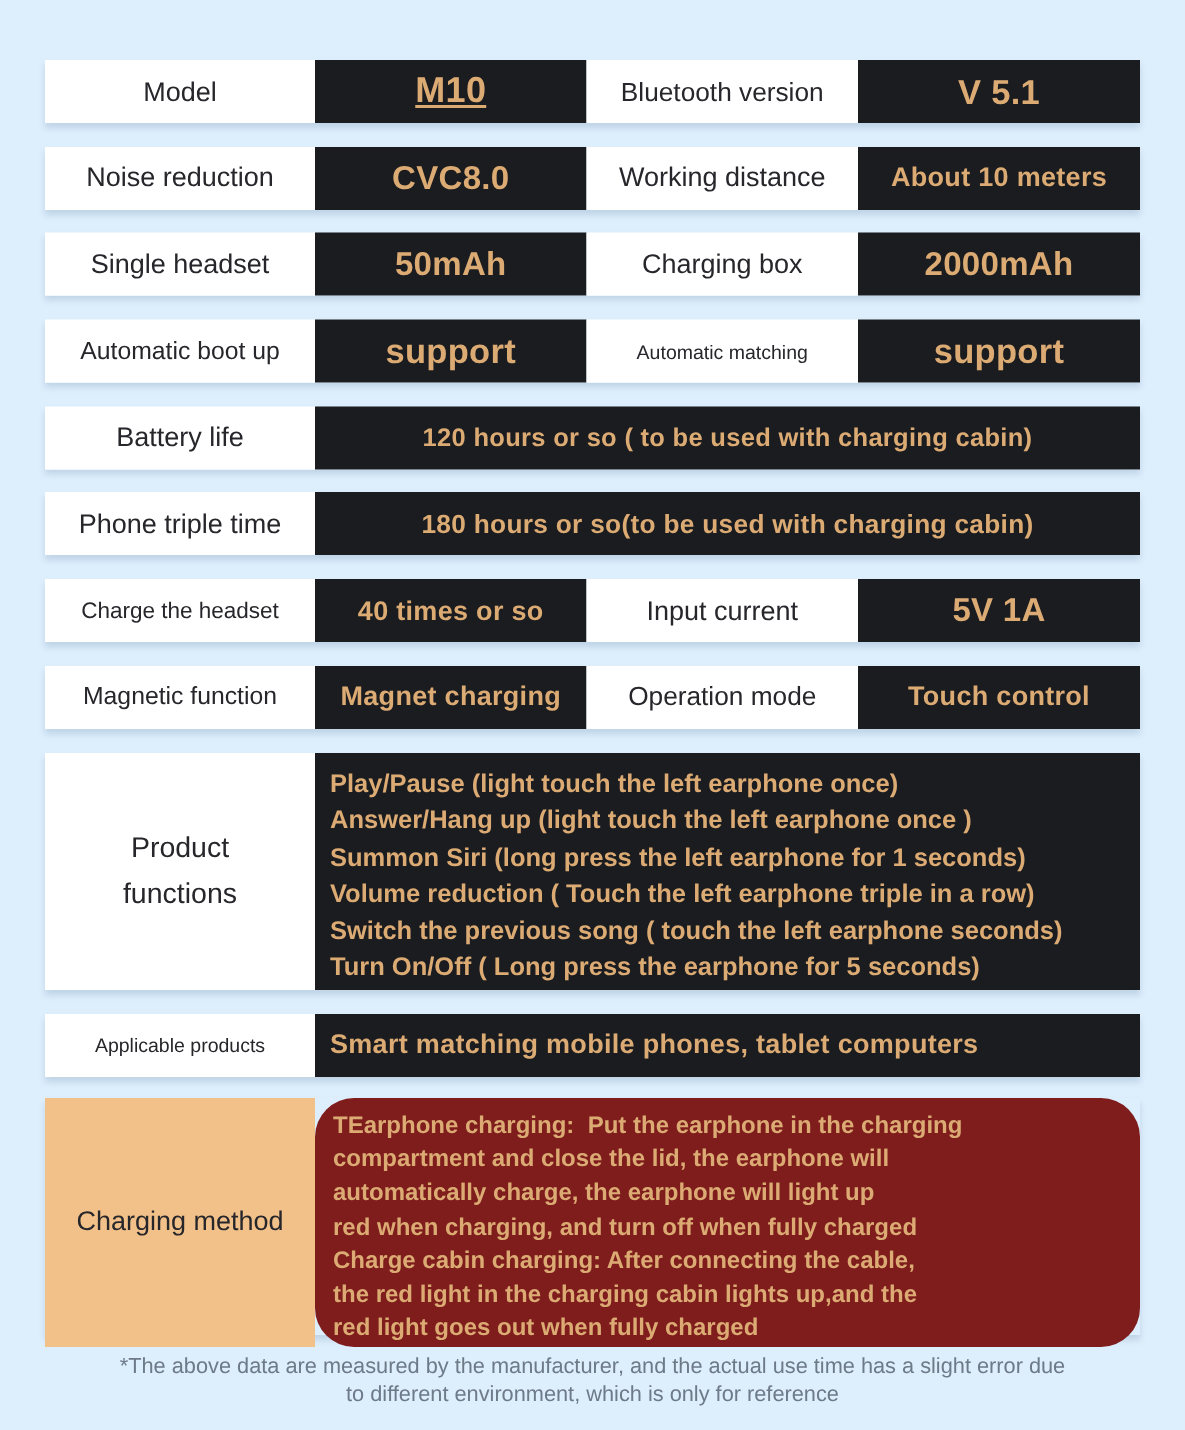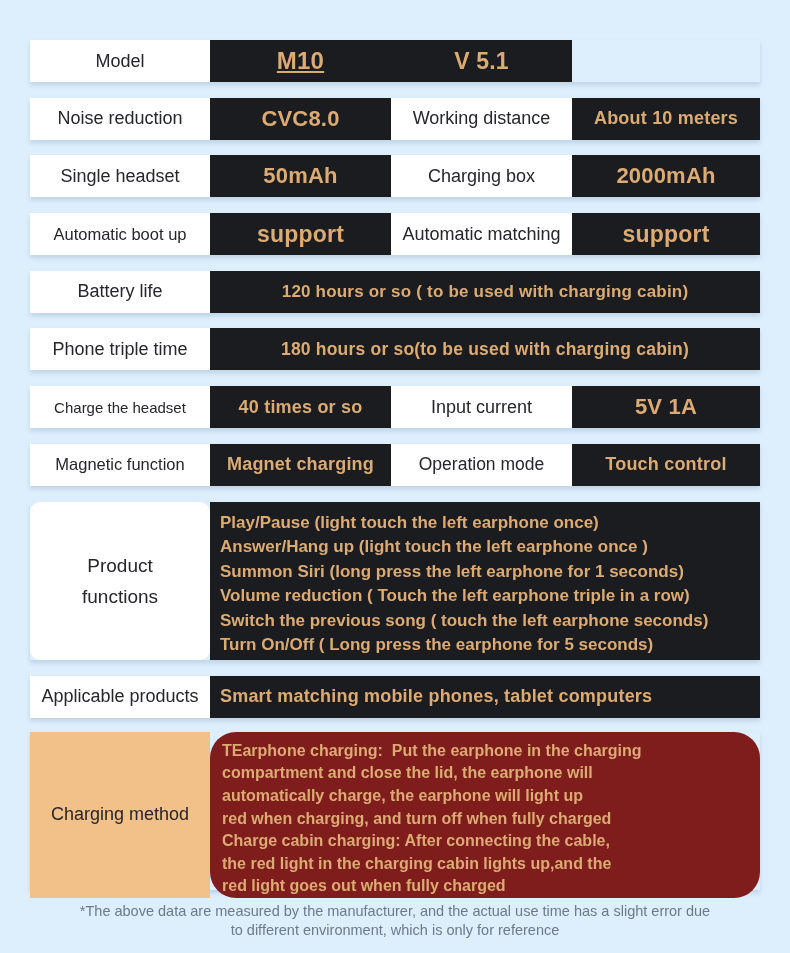--- a/index.html
+++ b/index.html
@@ -17,34 +17,34 @@
     box-shadow:0 3px 4px rgba(116,148,178,0.28);
   }
   .row.quad { grid-template-columns:180px 181px 181px 1fr; height:42px; }
   .row.full { grid-template-columns:180px 1fr; height:42px; }
 
   .cell { display:flex; align-items:center; justify-content:center; overflow:hidden; }
   .label { background:#ffffff; color:#26262b; font-weight:400; }
   .value { background:#1b1c20; color:#dcab74; font-weight:600; letter-spacing:0.2px; }
 
   .fs15  { font-size:15px; }
-  .fs155 { font-size:18px; }
+  .fs155 { font-size:13px; }
   .fs165 { font-size:16.5px; }
   .fs17  { font-size:17px; }
   .fs175 { font-size:17.5px; }
   .fs18  { font-size:18px; }
   .fs22  { font-size:22px; }
   .fs23  { font-size:23px; }
   .fs24  { font-size:24px;text-decoration:underline; }
 
   
   .row.pf { grid-template-columns:180px 1fr; height:158px; margin-bottom:16.4px; }
   .pf-label {
     background:#ffffff; color:#26262b; font-size:19px; line-height:31px;
-    display:flex; flex-direction:column; align-items:center; justify-content:center;border-radius:10px;
+    display:flex; flex-direction:column; align-items:center; justify-content:center;
   }
   .pf-value { background:#1b1c20; padding:9px 6px 0 10px; display:block; }
   .pf-line { color:#dcab74; font-size:17px; line-height:24.6px; font-weight:600; white-space:pre-wrap; }
 
   
   .row.app { margin-bottom:14px; }
   .app-value { justify-content:flex-start; padding-left:10px; }
 
   
   .row.chg { grid-template-columns:180px 1fr; height:158px; margin-bottom:12px; }
@@ -61,20 +61,21 @@
   }
 </style>
 </head>
 <body>
 
 <div class="sheet">
 
   <div class="row quad">
     <div class="cell label fs18">Model</div>
     <div class="cell value fs24">M10</div>
+    <div class="cell label fs175">Bluetooth version</div>
     <div class="cell value fs23">V 5.1</div>
   </div>
 
   <div class="row quad">
     <div class="cell label fs18">Noise reduction</div>
     <div class="cell value fs22">CVC8.0</div>
     <div class="cell label fs18">Working distance</div>
     <div class="cell value fs18">About 10 meters</div>
   </div>
 

